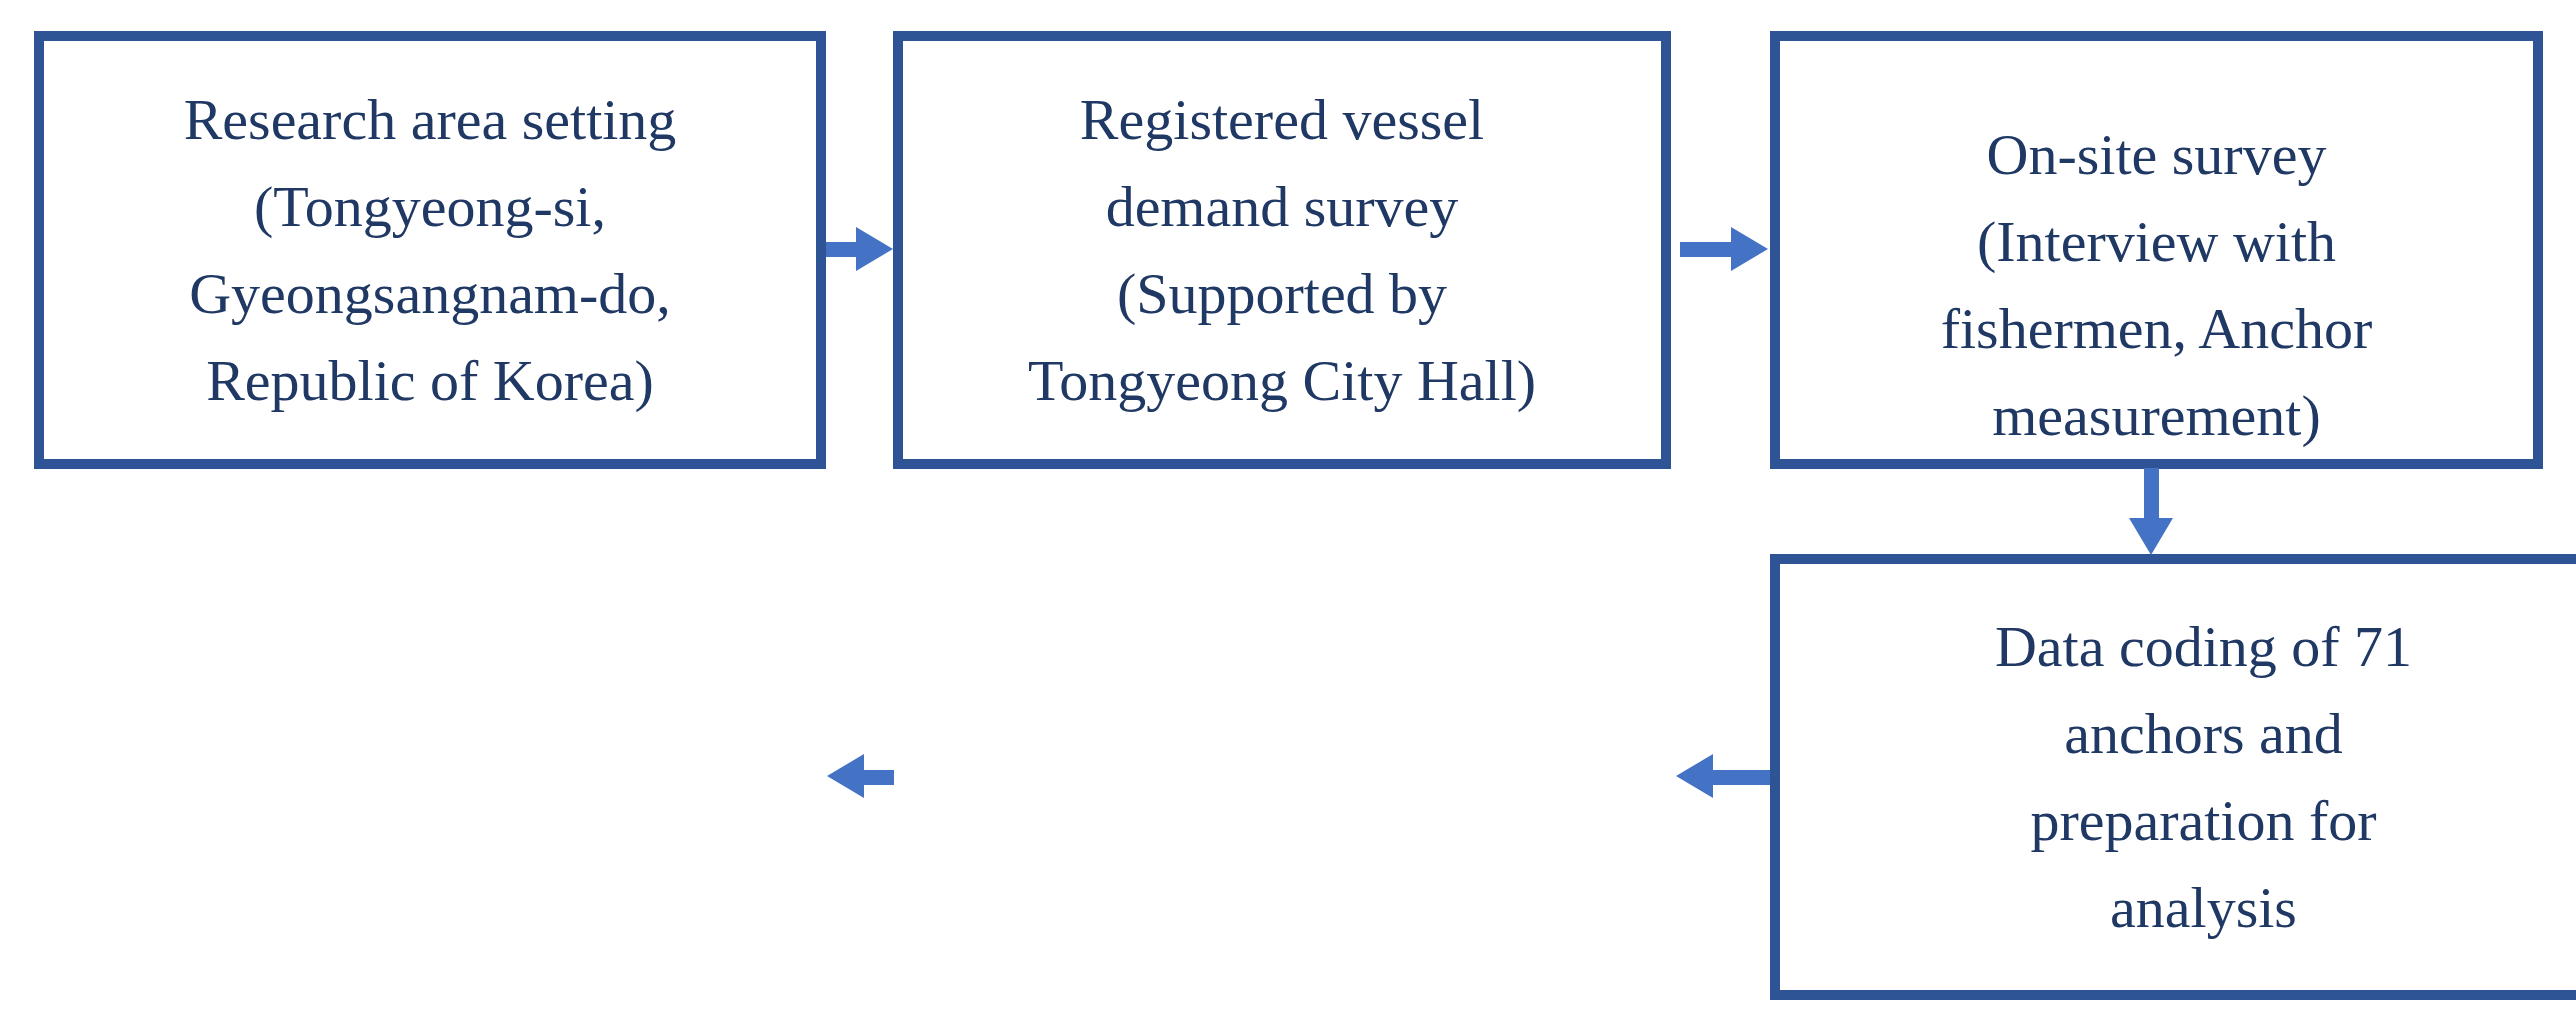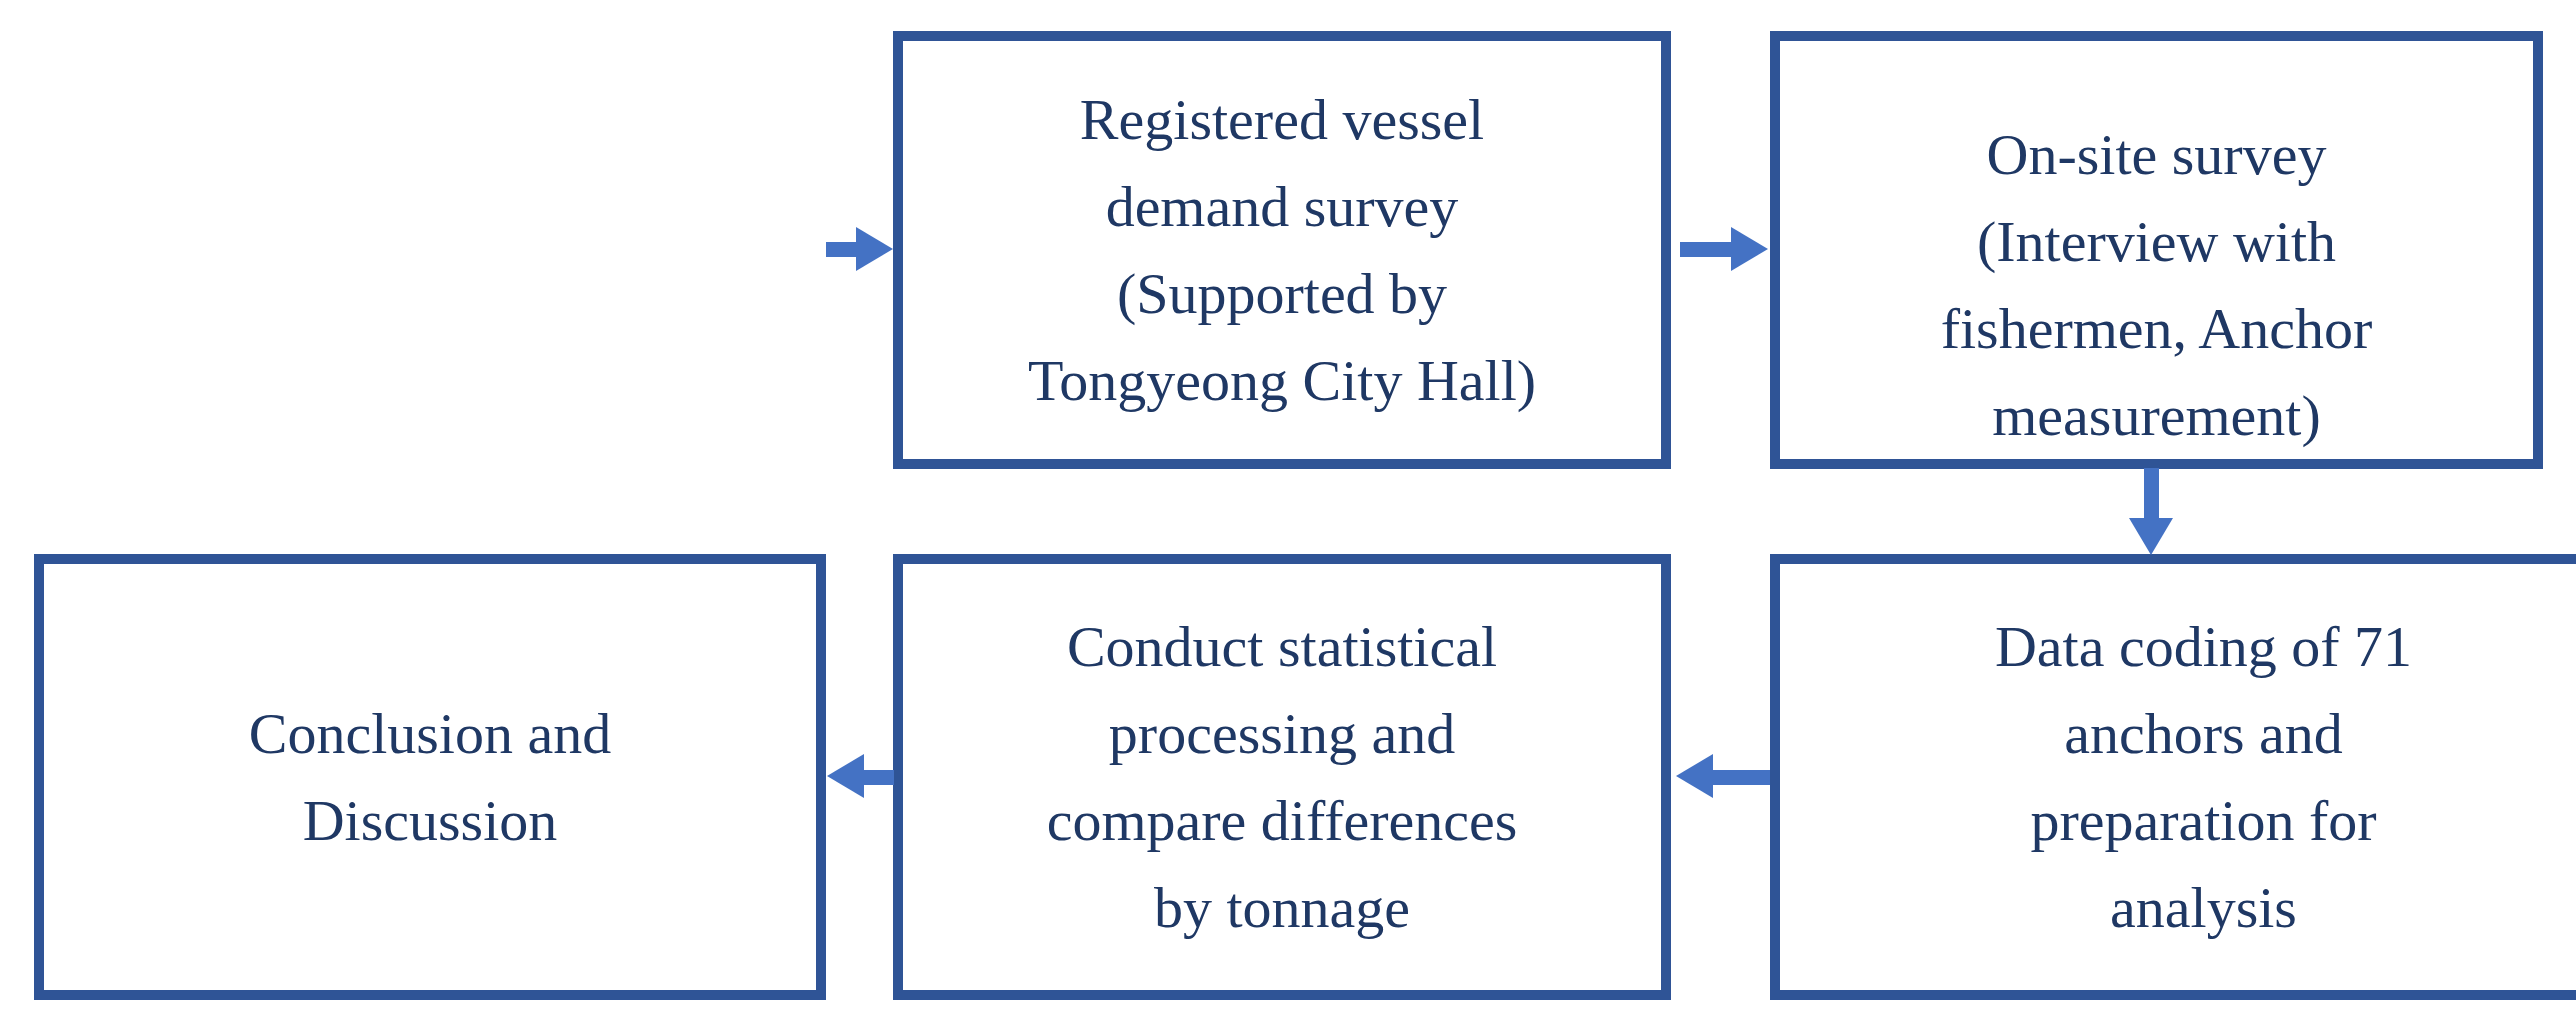--- a/index.html
+++ b/index.html
@@ -63,46 +63,42 @@
   .a4h{left:1676px;top:754px;}
   
   .a5s{left:863px;top:770px;width:30.5px;height:14.5px;}
   .a5h{left:827px;top:754px;}
 </style>
 </head>
 <body>
 
 <div class="canvas">
 
+  <div class="flow-box b1">
+    <div class="label">Research area setting
+(Tongyeong-si,
+Gyeongsangnam-do,
+Republic of Korea)</div>
+  </div>
 
   <div class="flow-box b2">
     <div class="label">Registered vessel
 demand survey
 (Supported by
 Tongyeong City Hall)</div>
   </div>
 
   <div class="flow-box b3">
     <div class="label">On-site survey
 (Interview with
 fishermen, Anchor
 measurement)</div>
   </div>
 
-  <div class="flow-box b4">
-    <div class="label">Conclusion and
-Discussion</div>
-  </div>
 
-  <div class="flow-box b5">
-    <div class="label">Conduct statistical
-processing and
-compare differences
-by tonnage</div>
-  </div>
 
   <div class="flow-box b6">
     <div class="label">Data coding of 71
 anchors and
 preparation for
 analysis</div>
   </div>
 
   <div class="shaft a1s"></div>
   <div class="head head-right a1h"></div>

